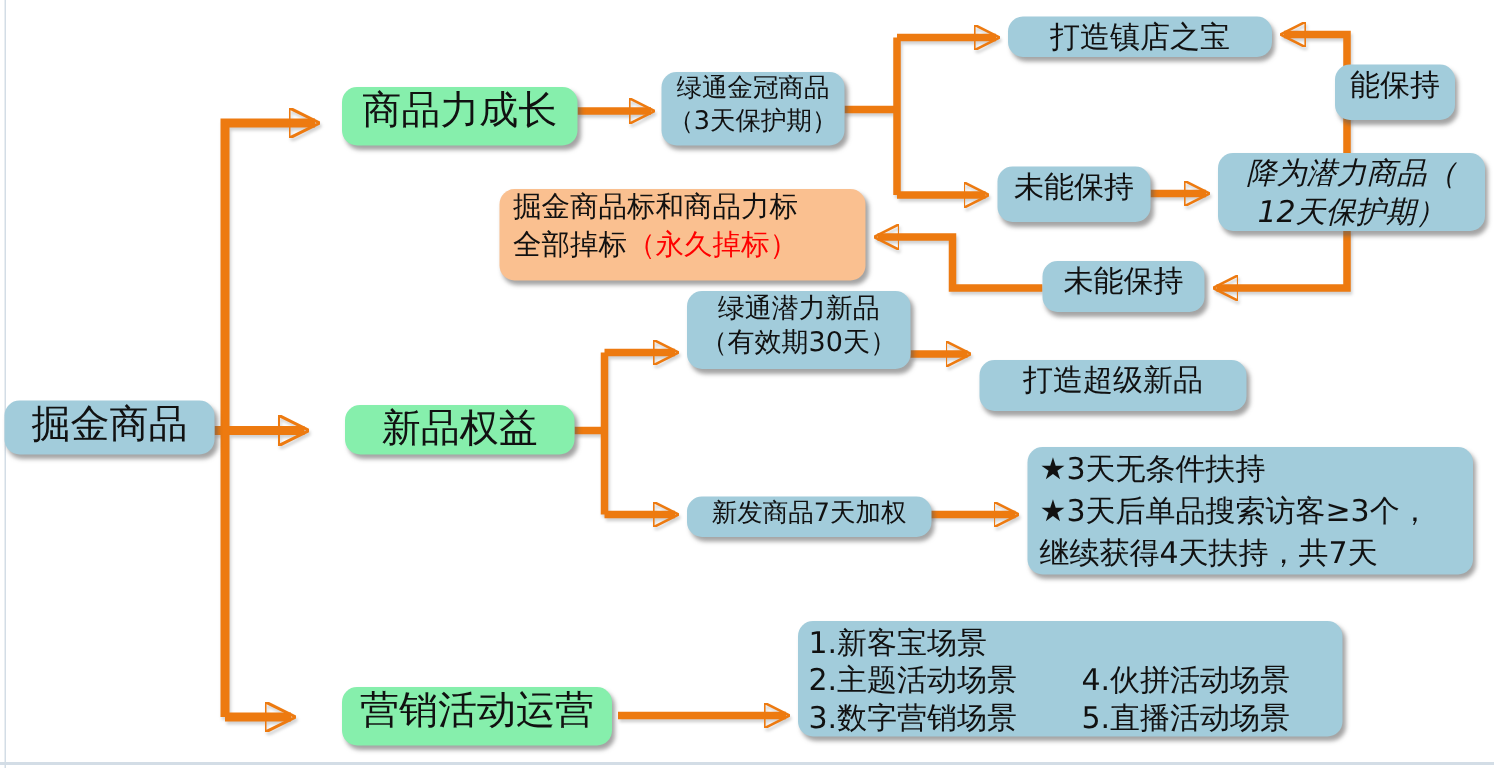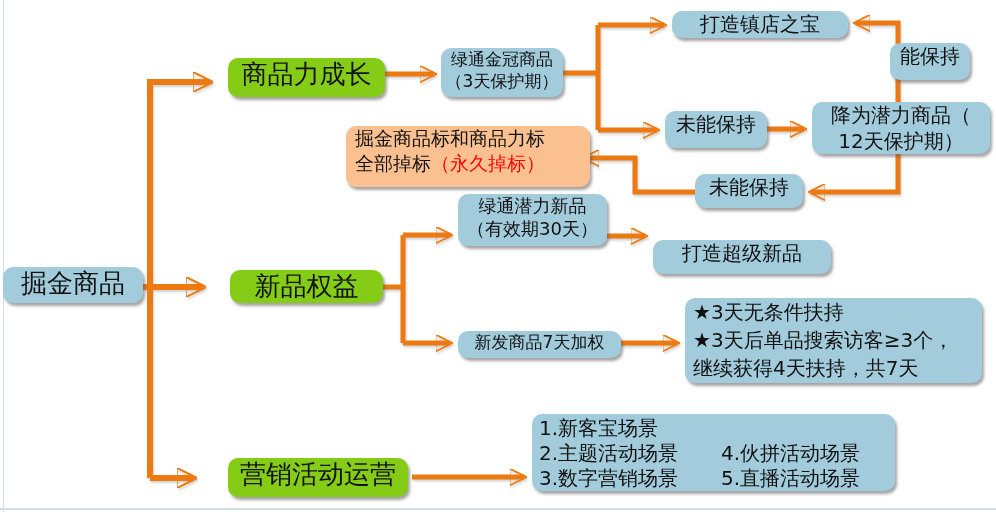--- a/index.html
+++ b/index.html
@@ -15,21 +15,21 @@
   svg.connectors path{fill:none;stroke:#ED7A10;stroke-linecap:butt;stroke-linejoin:miter;}
   .ln{stroke-width:5px;}
   .ln-thick{stroke-width:6px;}
   .box{
     position:absolute;z-index:2;display:flex;flex-direction:column;
     justify-content:flex-start;align-items:center;text-align:center;
     box-shadow:2px 3px 3px rgba(90,90,90,0.55);
     line-height:1.3;white-space:nowrap;box-sizing:border-box;border-radius:10px;
   }
   .blue{background:#A2CCDB;}
-  .gray{background:#84cc16;}
+  .gray{background:#86efac;}
   .peach{background:#FAC090;}
   .left-align{align-items:flex-start;text-align:left;}
   .f26{font-size:26px;}
   .f20{font-size:20px;}
   .f19{font-size:19px;}
   .f18{font-size:18px;}
   .f17{font-size:17px;}
   .red{color:#FF0000;}
   .scene-row{display:flex;width:100%;}
   .scene-c1{width:182px;}
@@ -94,28 +94,28 @@
   </div>
   <div class="box blue f20" style="left:672px;top:11px;width:176px;height:27px;">
     <span>打造镇店之宝</span>
   </div>
   <div class="box blue f20" style="left:665px;top:111px;width:102px;height:37px;">
     <span>未能保持</span>
   </div>
   <div class="box blue f20" style="left:858px;top:43px;width:80px;height:37px;margin-left:32px;">
     <span>能保持</span>
   </div>
-  <div class="box blue f20" style="left:812px;top:102px;width:178px;height:52px;">
+  <div class="box blue f20" style="left:812px;top:102px;width:178px;height:52px;font-style:italic;">
     <span>降为潜力商品（</span>
     <span>12天保护期）</span>
   </div>
   <div class="box blue f20" style="left:695px;top:174px;width:108px;height:34px;">
     <span>未能保持</span>
   </div>
-  <div class="box peach f19 left-align" style="left:346px;top:126px;width:244px;height:61px;padding-left:9px;">
+  <div class="box peach f19 left-align" style="left:333px;top:126px;width:244px;height:61px;padding-left:9px;">
     <span>掘金商品标和商品力标</span>
     <span>
       <span>全部掉标</span><span class="red">（永久掉标）</span>
     </span>
   </div>
 
   <div class="box blue f18" style="left:458px;top:194px;width:149px;height:52px;">
     <span>绿通潜力新品</span>
     <span>（有效期30天）</span>
   </div>

